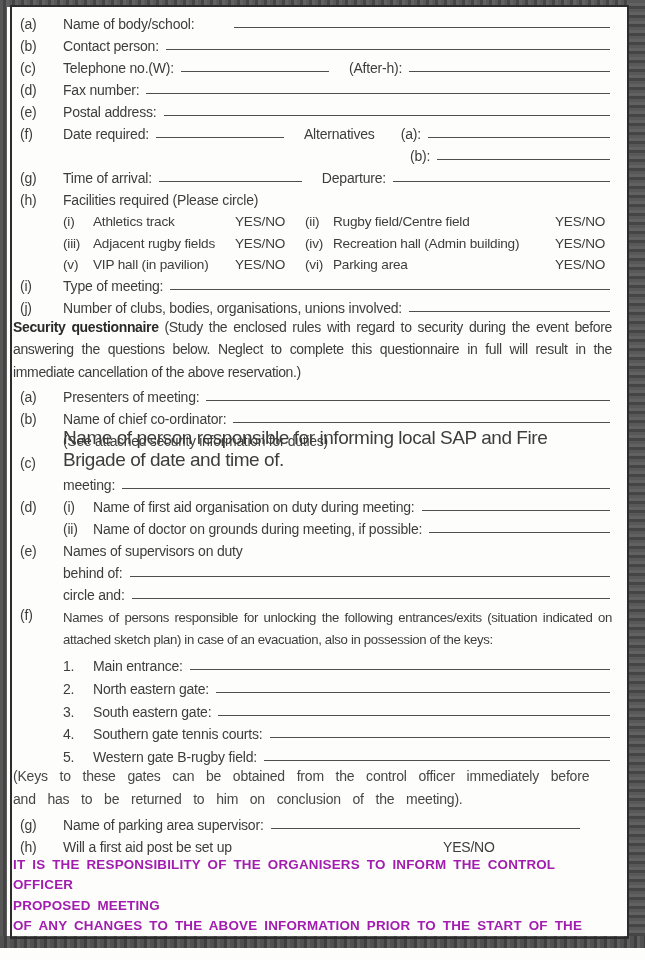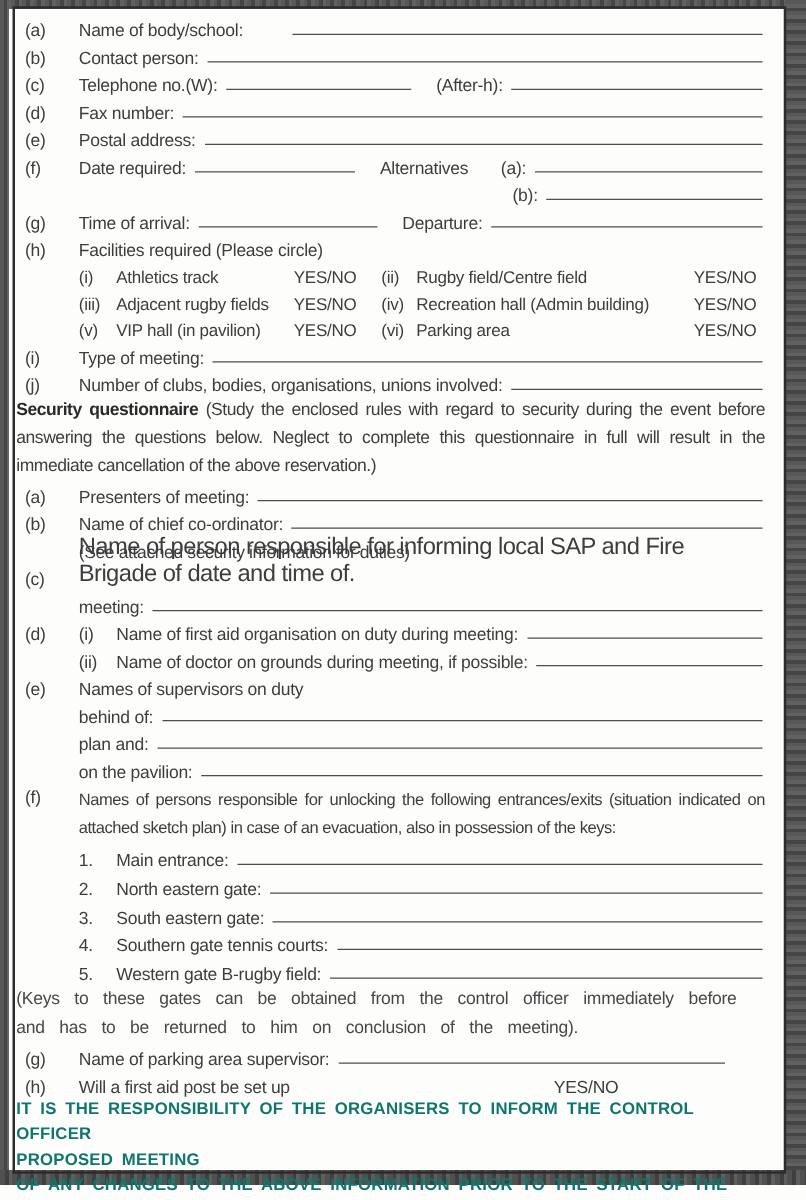--- a/index.html
+++ b/index.html
@@ -44,21 +44,21 @@
 
   .para{line-height:22.3px;text-align:justify;letter-spacing:-0.35px;margin-left:-7px;width:599px;}
   .para b{color:#2a2a2a;}
   .para-f{line-height:22.3px;letter-spacing:-0.35px;font-size:13.2px;margin-left:43px;width:549px;text-align:justify;}
   .long-txt{white-space:normal;font-size:19px;letter-spacing:-0.45px;}
   .note-row .txt{letter-spacing:-0.3px;}
 
   .keys{margin-left:-7px;width:599px;line-height:22.7px;word-spacing:8px;letter-spacing:-0.2px;color:#474747;}
   .yn-spacer{flex:0 0 380px;white-space:nowrap;}
 
-  .footer{margin-left:-7px;width:601px;font-weight:700;color:#0f766e;font-size:13.4px;
+  .footer{margin-left:-7px;width:601px;font-weight:700;color:#a21caf;font-size:13.4px;
     letter-spacing:0.2px;word-spacing:3px;line-height:20.5px;}
 </style>
 </head>
 <body>
 
 <div class="page">
   <div class="frame frame-top"></div>
   <div class="frame frame-left"></div>
   <div class="frame frame-right"></div>
   <div class="frame frame-bottom"></div>
@@ -192,25 +192,21 @@
     </div>
     <div class="row">
       <span class="lbl">(e)</span>
       <span class="txt">Names of supervisors on duty</span>
     </div>
     <div class="row indent">
       <span class="txt">behind of:</span>
       <span class="fill"></span>
     </div>
     <div class="row indent">
-      <span class="txt">plan and:</span>
-      <span class="fill"></span>
-    </div>
-    <div class="row indent">
-      <span class="txt">on the pavilion:</span>
+      <span class="txt">circle and:</span>
       <span class="fill"></span>
     </div>
 
     <div class="row" style="height:4px;">
       <span class="lbl" style="position:relative;top:16px;">(f)</span>
     </div>
     <div class="para-f">Names of persons responsible for unlocking the following entrances/exits (situation indicated on attached sketch plan) in case of an evacuation, also in possession of the keys:</div>
 
     <div class="row indent" style="height:22.7px;">
       <span class="num">1.</span>

